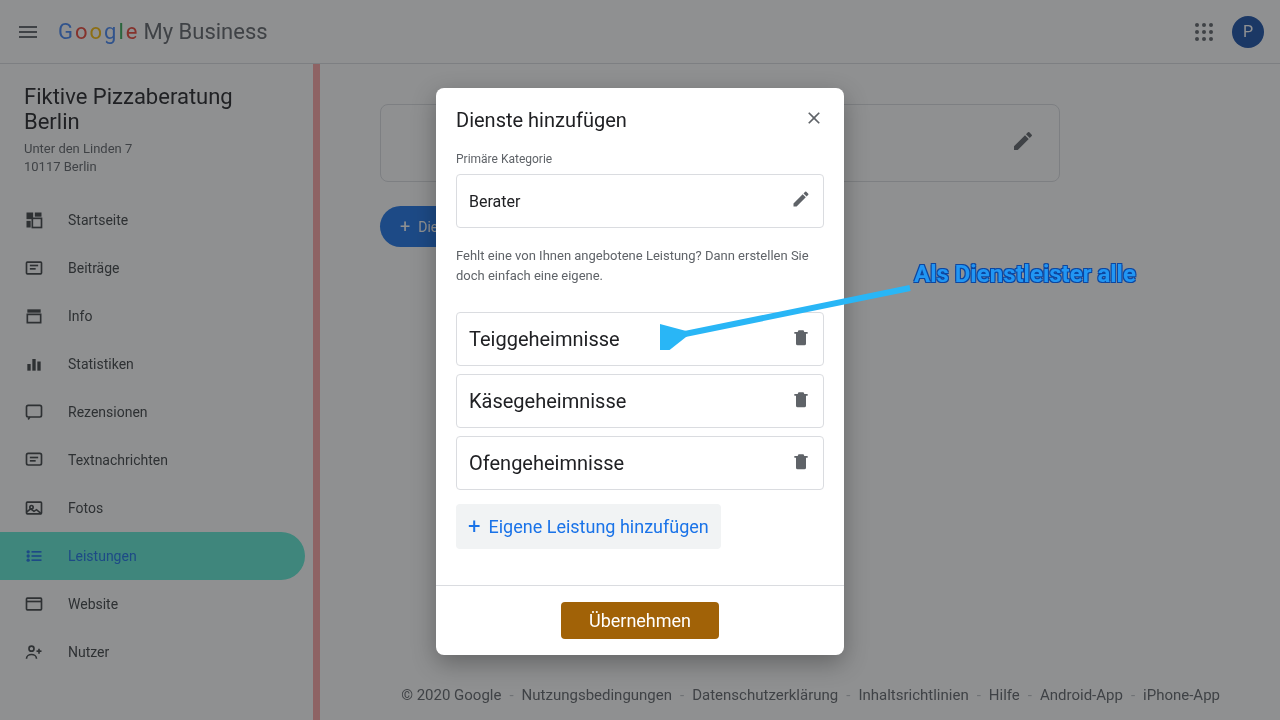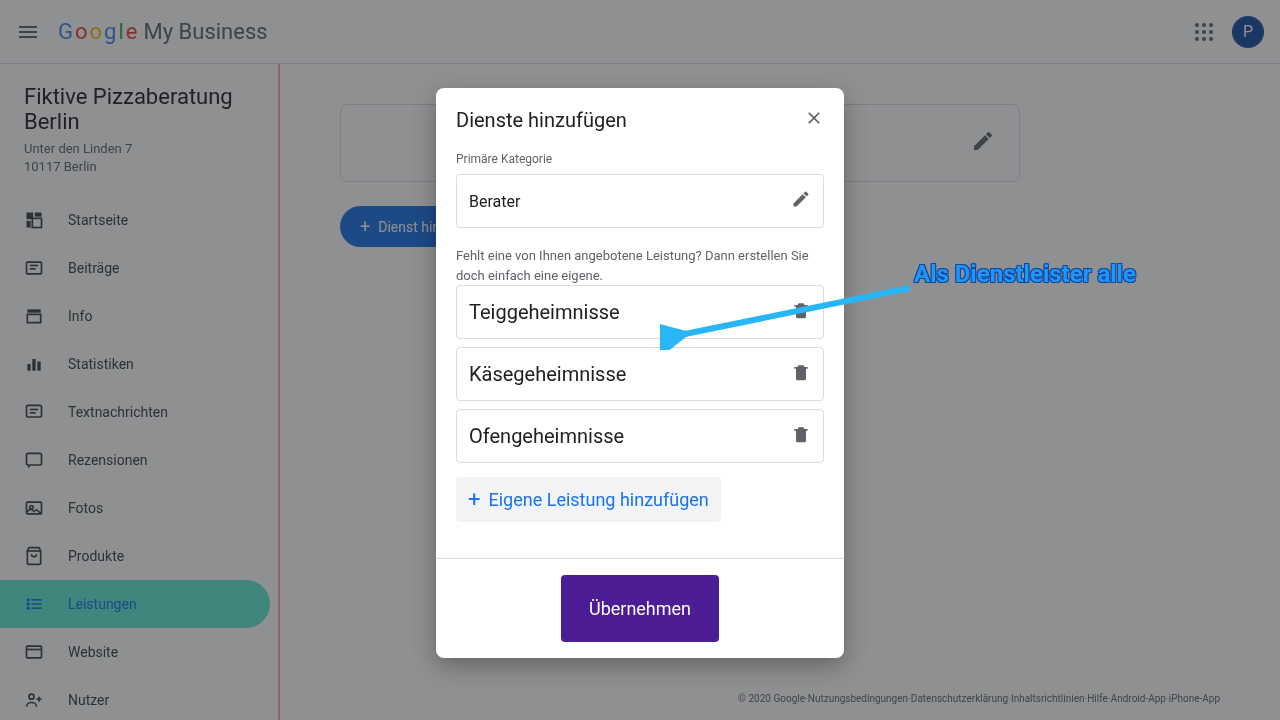--- a/index.html
+++ b/index.html
@@ -9,62 +9,62 @@
   .menu-icon { width:24px; height:24px; margin-right:18px; cursor:pointer; }
   .logo { display:flex; align-items:baseline; gap:2px; font-size:22px; }
   .g1{color:#4285f4;} .g2{color:#ea4335;} .g3{color:#fbbc04;} .g4{color:#4285f4;} .g5{color:#34a853;} .g6{color:#ea4335;}
   .logo-suffix{ color:#5f6368; font-size:22px; margin-left:4px;}
   .header-right{ margin-left:auto; display:flex; align-items:center; gap:16px;}
   .apps-icon{ width:24px; height:24px; cursor:pointer;}
   .avatar{ width:32px; height:32px; border-radius:50%; background:#174ea6; color:#fff; display:flex; align-items:center; justify-content:center; font-size:16px; cursor:pointer;}
   
   .main{ display:flex; height:calc(720px - 64px); }
   
-  .sidebar{ width:280px; border-right:2px solid #fca5a5; overflow-y:auto;}
+  .sidebar{ width:320px; border-right:7px solid #fca5a5; overflow-y:auto;}
   .biz-block{ padding:20px 24px 12px 24px; }
   .biz-title{ font-size:22px; color:#202124; margin-bottom:6px;}
   .biz-addr{ font-size:13px; color:#5f6368; line-height:1.4;}
   .nav{ padding-top:8px;}
   .nav-item{ display:flex; align-items:center; height:48px; padding:0 24px; gap:24px; color:#3c4043; cursor:pointer; border-radius:0 24px 24px 0; margin-right:8px;}
   .nav-item.active{ background:#5eead4; color:#1a73e8;}
   .nav-item svg{ width:20px; height:20px; flex-shrink:0;}
   .nav-label{ font-size:14px;}
   
   .content{ flex:1; background:#fff; position:relative; padding:40px 60px;}
   .card{ width:680px; border:1px solid #dadce0; border-radius:8px; padding:24px; display:flex; align-items:center;}
   .edit-icon-c{ margin-left:auto; cursor:pointer;}
   .edit-icon-c svg{ width:24px; height:24px; color:#5f6368;}
   .btn-row{ margin-top:24px;}
   .pill-btn{ display:inline-flex; align-items:center; gap:8px; background:#1a73e8; color:#fff; border:none; border-radius:24px; padding:10px 20px; font-size:14px; cursor:pointer;}
   
-  .footer{ position:absolute; bottom:16px; right:60px; font-size:10px; color:#5f6368; display:flex; flex-wrap:wrap;margin-top:28px;}
+  .footer{ position:absolute; bottom:16px; right:60px; font-size:15px; color:#5f6368; display:flex; gap:8px; flex-wrap:wrap;margin-top:28px;}
   .footer a{ color:#5f6368; text-decoration:none;}
   .footer .sep{ color:#bdc1c6;}
   
   .overlay{ position:absolute; inset:0; background:rgba(32,33,36,0.5); z-index:50;}
   
   .dialog{ position:absolute; top:88px; left:50%; transform:translateX(-50%); width:408px; background:#fff; border-radius:8px; z-index:60; box-shadow:0 8px 24px rgba(0,0,0,0.3); padding:20px 0 0 0;}
   .dlg-top{ padding:0 20px 16px 20px;}
   .dlg-head{ display:flex; align-items:center; margin-bottom:20px;}
   .dlg-title{ font-size:20px; color:#202124;}
   .dlg-close{ margin-left:auto; cursor:pointer;}
   .dlg-close svg{ width:20px; height:20px; color:#5f6368;}
   .dlg-label{ font-size:12px; color:#5f6368; margin-bottom:8px;}
   .cat-box{ border:1px solid #dadce0; border-radius:4px; padding:14px 12px; display:flex; align-items:center; margin-bottom:18px;}
   .cat-text{ font-size:16px; color:#202124;}
   .cat-edit{ margin-left:auto; cursor:pointer;}
   .cat-edit svg{ width:20px; height:20px; color:#5f6368;}
-  .helper{ font-size:13px; color:#5f6368; line-height:1.5; margin-bottom:0;}
+  .helper{ font-size:13px; color:#5f6368; line-height:1.5; margin-bottom:27px;}
   .svc{ border:1px solid #dadce0; border-radius:4px; padding:14px 12px; display:flex; align-items:center; margin-bottom:8px;}
   .svc-text{ font-size:20px; color:#202124;}
   .svc-del{ margin-left:auto; cursor:pointer;}
   .svc-del svg{ width:20px; height:20px; color:#5f6368;}
   .add-own{ display:inline-flex; align-items:center; gap:8px; color:#1a73e8; font-size:18px; padding:10px 12px; background:#f1f3f4; border-radius:4px; cursor:pointer; margin-top:6px;}
   .dlg-bot{ border-top:1px solid #dadce0; padding:16px; margin-top:20px; display:flex; justify-content:center;}
-  .primary-btn{ background:#4c1d95; color:#fff; border:none; border-radius:4px; padding:23px 28px; font-size:18px; cursor:pointer;}
+  .primary-btn{ background:#a16207; color:#fff; border:none; border-radius:4px; padding:8px 28px; font-size:18px; cursor:pointer;}
   
   .anno-text{ position:absolute; top:258px; left:914px; z-index:70; font-size:24px; font-weight:700; color:#2196f3; text-shadow:-1px -1px 0 #0d47a1,1px -1px 0 #0d47a1,-1px 1px 0 #0d47a1,1px 1px 0 #0d47a1; line-height:1.4;}
   .anno-arrow{ position:absolute; z-index:70; pointer-events:none;}
 </style>
 </head>
 <body>
 
 <div class="header">
   <div class="menu-icon">
     <svg viewBox="0 0 24 24">
@@ -135,47 +135,39 @@
         <svg viewBox="0 0 24 24" fill="currentColor">
             <rect x="4" y="12" width="4" height="8"></rect>
             <rect x="10" y="6" width="4" height="14"></rect>
             <rect x="16" y="9" width="4" height="11"></rect>
           </svg>
         <span class="nav-label">Statistiken</span>
       </div>
       <div class="nav-item">
         <svg viewBox="0 0 24 24" fill="none" stroke="currentColor" stroke-width="2">
             <rect x="3" y="4" width="18" height="14" rx="2"></rect>
+            <path d="M7 18l-2 3"></path>
+          </svg>
+        <span class="nav-label">Rezensionen</span>
+      </div>
+      <div class="nav-item">
+        <svg viewBox="0 0 24 24" fill="none" stroke="currentColor" stroke-width="2">
+            <rect x="3" y="4" width="18" height="14" rx="2"></rect>
             <line x1="7" y1="9" x2="17" y2="9"></line>
             <line x1="7" y1="13" x2="14" y2="13"></line>
           </svg>
         <span class="nav-label">Textnachrichten</span>
-      </div>
-      <div class="nav-item">
-        <svg viewBox="0 0 24 24" fill="none" stroke="currentColor" stroke-width="2">
-            <rect x="3" y="4" width="18" height="14" rx="2"></rect>
-            <path d="M7 18l-2 3"></path>
-          </svg>
-        <span class="nav-label">Rezensionen</span>
       </div>
       <div class="nav-item">
         <svg viewBox="0 0 24 24" fill="none" stroke="currentColor" stroke-width="2">
             <rect x="3" y="5" width="18" height="14" rx="1"></rect>
             <circle cx="9" cy="11" r="2"></circle>
             <path d="M3 17l5-4 4 3 3-2 6 5"></path>
           </svg>
         <span class="nav-label">Fotos</span>
-      </div>
-      <div class="nav-item">
-        <svg viewBox="0 0 24 24" fill="none" stroke="currentColor" stroke-width="2">
-            <path d="M6 2l-2 4v14a2 2 0 002 2h12a2 2 0 002-2V6l-2-4H6z"></path>
-            <path d="M4 6h16"></path>
-            <path d="M9 10a3 3 0 006 0"></path>
-          </svg>
-        <span class="nav-label">Produkte</span>
       </div>
       <div class="nav-item active">
         <svg viewBox="0 0 24 24" fill="currentColor">
             <circle cx="5" cy="7" r="2"></circle>
             <rect x="9" y="6" width="12" height="2"></rect>
             <circle cx="5" cy="12" r="2"></circle>
             <rect x="9" y="11" width="12" height="2"></rect>
             <circle cx="5" cy="17" r="2"></circle>
             <rect x="9" y="16" width="12" height="2"></rect>
           </svg>

